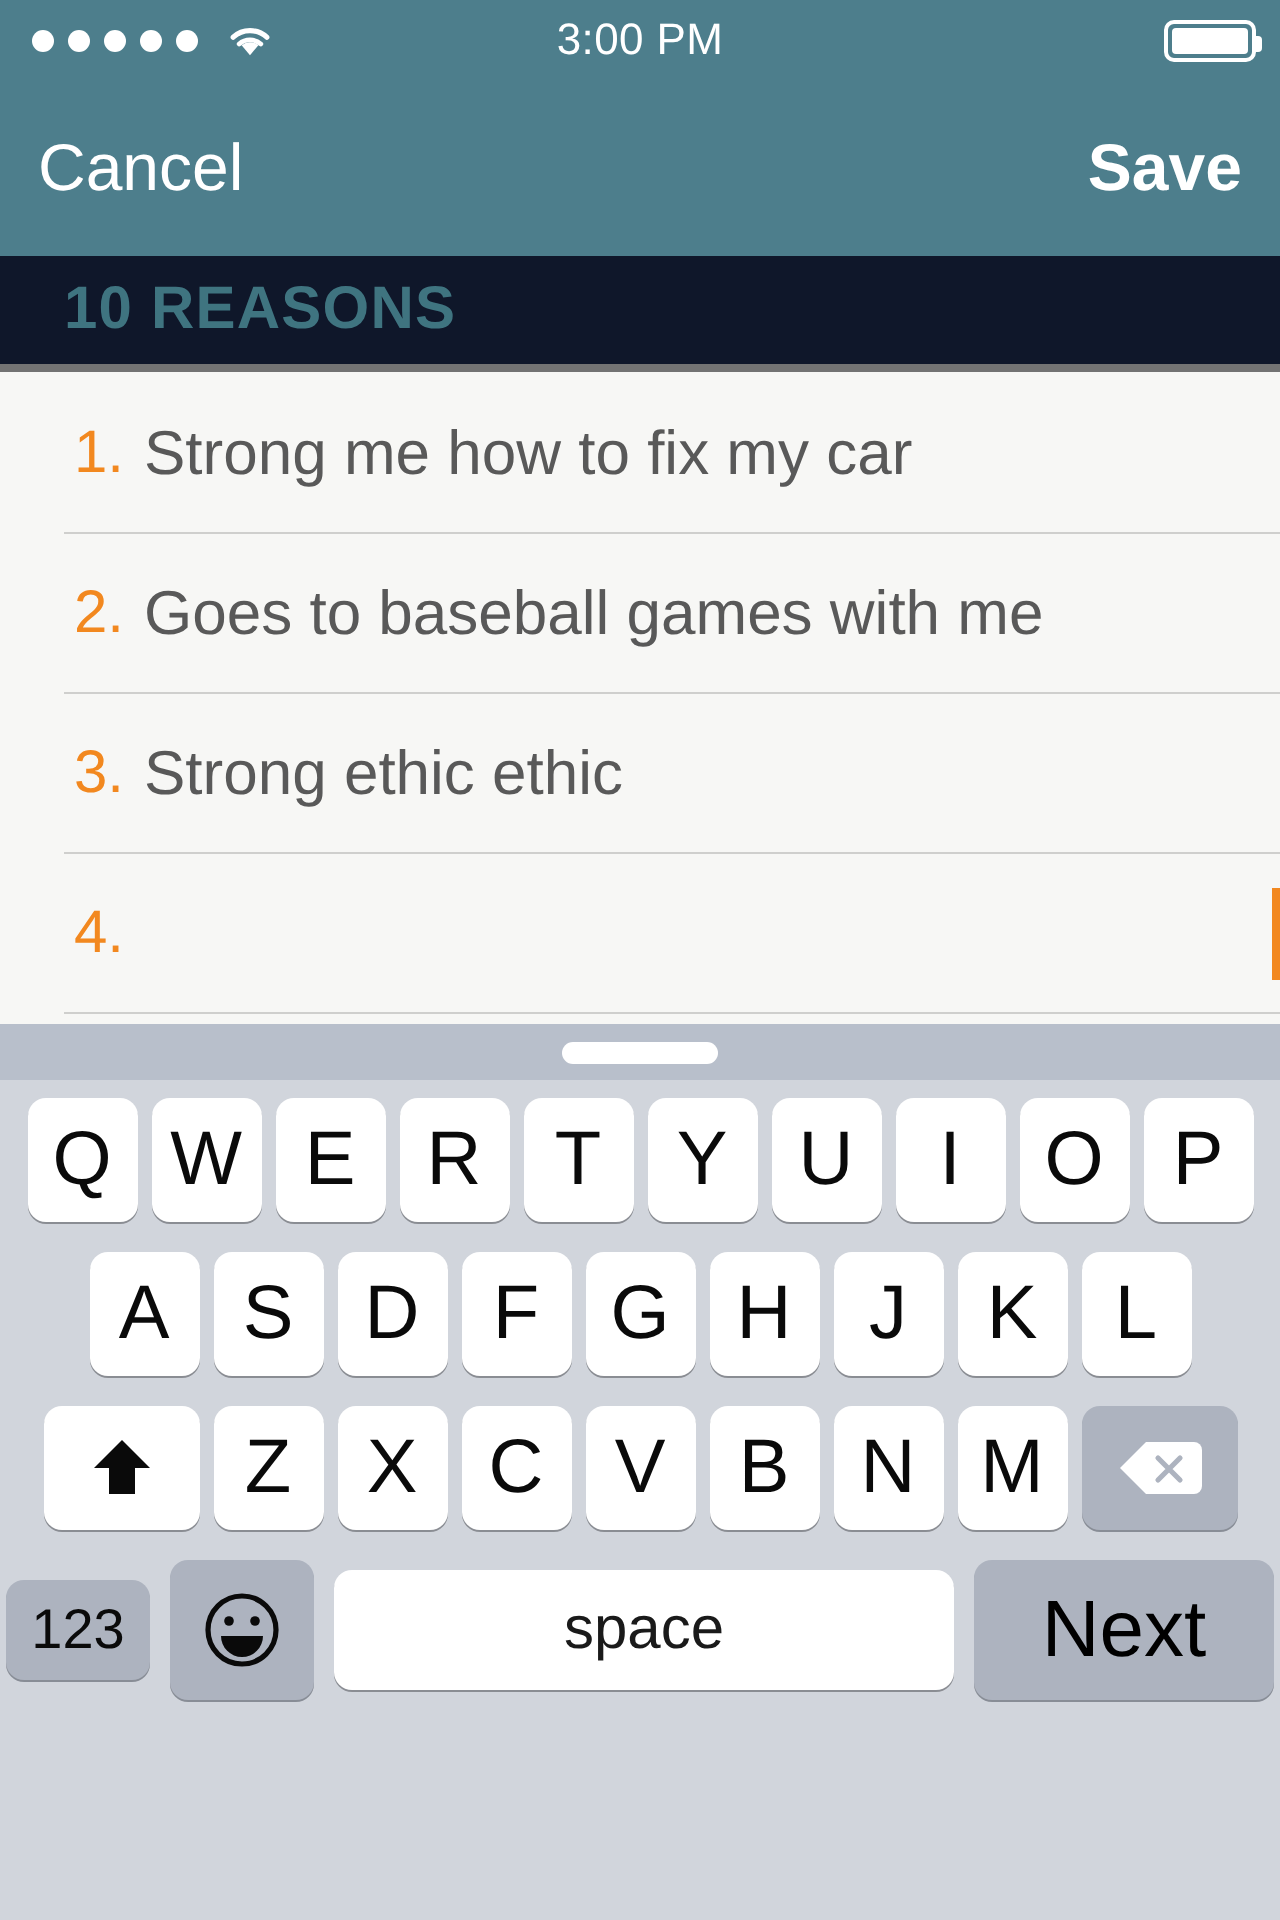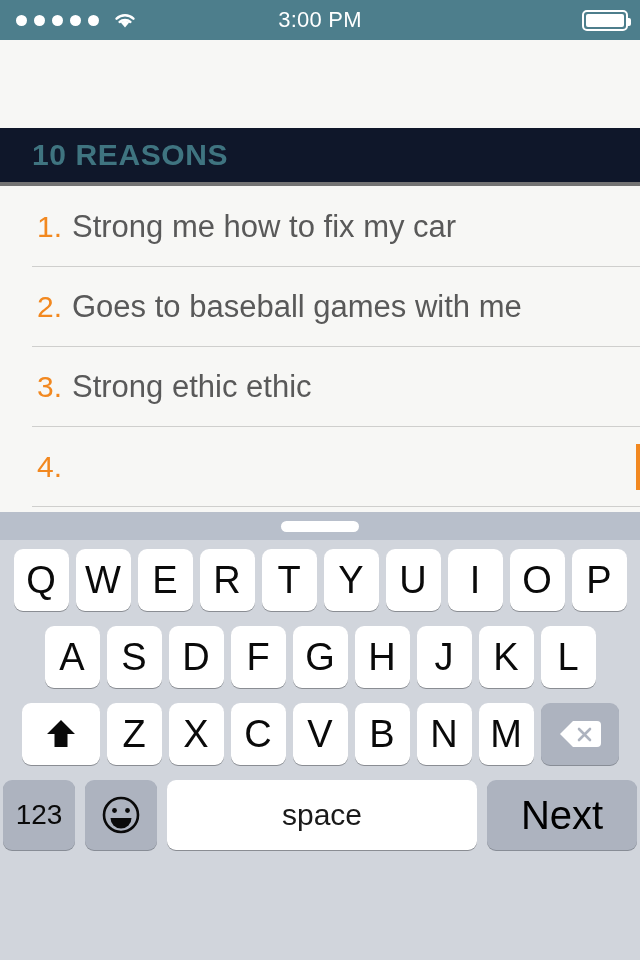--- a/index.html
+++ b/index.html
@@ -224,23 +224,23 @@
     cursor: pointer;
     box-sizing: border-box;
   }
   .k-letter { width: 55px; height: 62px; }
   .k-gray {
     background: #adb3bf;
     box-shadow: 0 1px 0 #888d96;
   }
   .k-shift { width: 78px; height: 62px; }
   .k-back  { width: 78px; height: 62px; }
-  .k-123   { width: 72px; height: 70px; font-size: 28px; }
+  .k-123   { width: 72px; height: 50px; font-size: 28px; }
   .k-emoji { width: 72px; height: 70px; }
-  .k-space { width: 310px; height: 70px; font-size: 30px; color: #1a1a1a; }
+  .k-space { width: 310px; height: 60px; font-size: 30px; color: #1a1a1a; }
   .k-next  { width: 150px; height: 70px; font-size: 40px; color: #000000; }
 
   .shift-arrow { width: 34px; height: 34px; display: block; }
   .back-icon  { width: 42px; height: 30px; display: block; }
   .emoji-icon { width: 42px; height: 42px; display: block; }
 </style>
 </head>
 <body>
 
 <div class="phone">
@@ -264,20 +264,24 @@
     <div class="sb-time">3:00 PM</div>
 
     <div class="sb-right">
       <div class="battery">
         <div class="battery-fill"></div>
         <div class="battery-cap"></div>
       </div>
     </div>
   </div>
 
+  <div class="navbar">
+    <button class="nav-btn nav-cancel">Cancel</button>
+    <button class="nav-btn nav-save">Save</button>
+  </div>
 
   <div class="list-title-bar">
     <div class="list-title">10 REASONS</div>
   </div>
 
   <div class="list">
 
     <div class="row">
       <span class="row-num">1.</span>
       <span class="row-text">Strong me how to fix my car</span>

